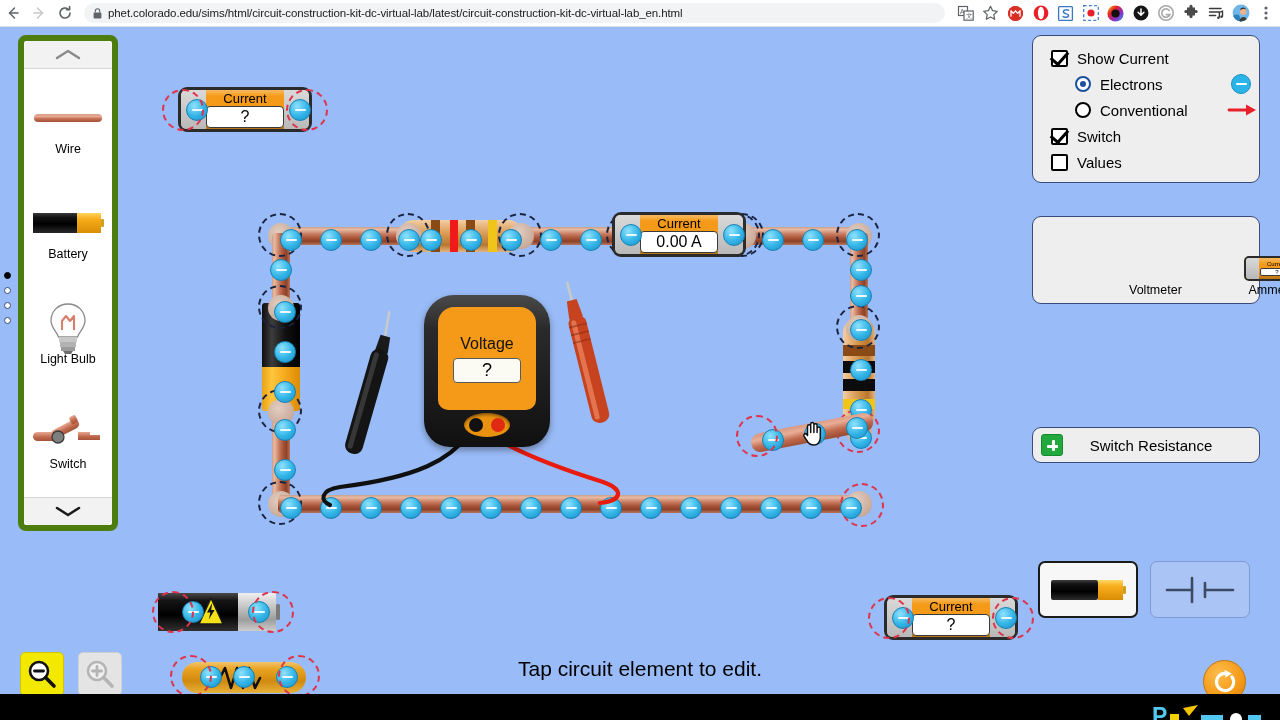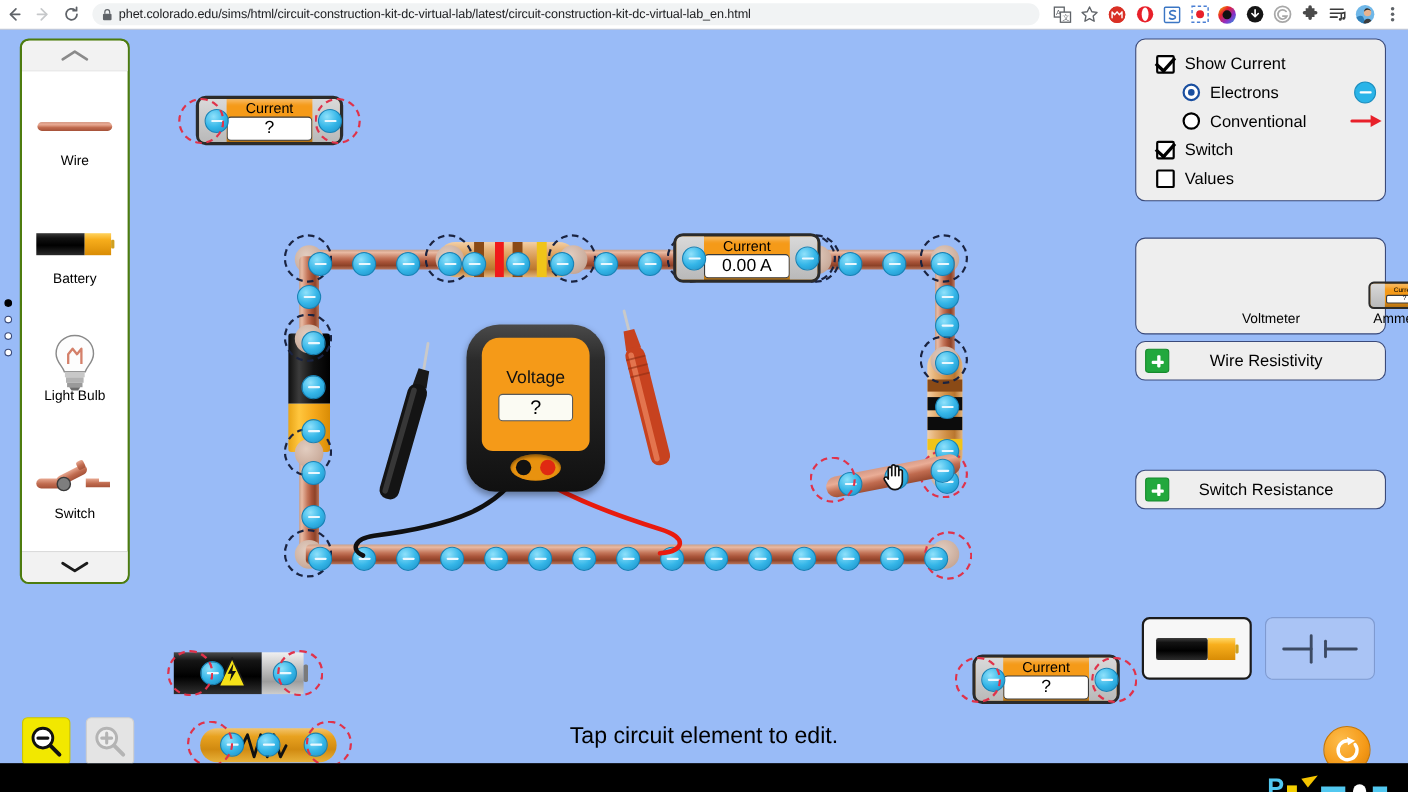--- a/index.html
+++ b/index.html
@@ -40,21 +40,21 @@
   
   #sim{
     position:absolute; left:0; top:27px; width:1280px; height:667px;
     background:#99bbf7;
     overflow:hidden;
   }
 
   
   #carousel{
     position:absolute; left:18px; top:8px; width:100px; height:496px;
-    background:#ffffff; border:2px solid #4d7c0f; border-radius:8px;
+    background:#ffffff; border:6px solid #4d7c0f; border-radius:8px;
     display:flex; flex-direction:column;
   }
   .car-arrow{
     height:28px; flex:0 0 auto; display:flex; align-items:center; justify-content:center;
     background:#f2f2f2;
   }
   .car-arrow.top{ border-bottom:1px solid #d8d8d8; border-radius:7px 7px 0 0;}
   .car-arrow.bot{ border-top:1px solid #d8d8d8; border-radius:0 0 7px 7px;}
   .chev{ width:26px; height:11px; }
   #car-items{ flex:1 1 auto; display:flex; flex-direction:column;
@@ -528,24 +528,20 @@
         <div class="amm-mid">
           <div class="amm-title" style="font-size:6px;">Current</div>
           <div class="amm-read" style="font-size:6px;width:34px;border-width:1px;border-radius:2px;padding:0;">?</div>
         </div>
         <div class="amm-cap" style="width:13px;border-radius:0 3px 3px 0;"></div>
       </div>
       <div>Ammeters</div>
     </div>
   </div>
 
-  <div class="green-btn-panel" id="panel-resistivity">
-    <div class="plus-sq"></div>
-    <div class="gb-label">Wire Resistivity</div>
-  </div>
 
   <div class="green-btn-panel" id="panel-batres">
     <div class="plus-sq"></div>
     <div class="gb-label">Switch Resistance</div>
   </div>
 
   <div id="view-toggle">
     <div class="vt sel">
       <span>
         <svg width="76" height="26" viewBox="0 0 76 26">

